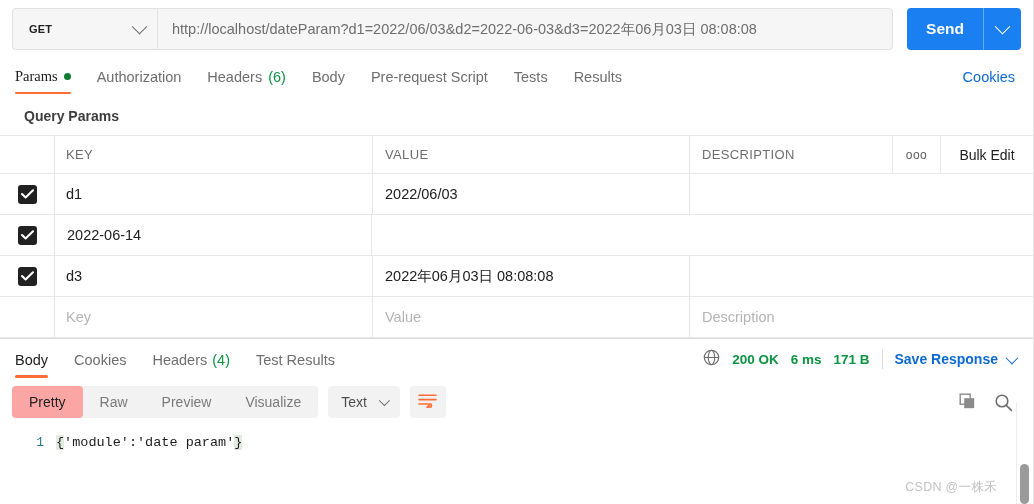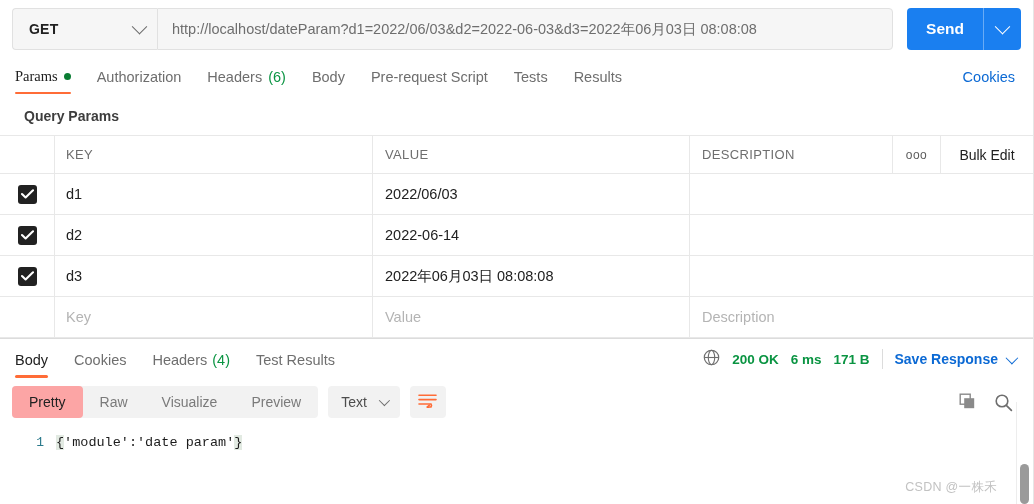--- a/index.html
+++ b/index.html
@@ -28,21 +28,21 @@
     display: flex; align-items: center; justify-content: space-between;
     width: 145px; height: 42px;
     background: #f6f6f6;
     border: 1px solid #e1e1e1;
     border-right: none;
     border-radius: 4px 0 0 4px;
     padding: 0 12px 0 16px;
     cursor: pointer;
   }
   .method-select .m-label {
-    font-size: 14px; font-weight: 700; color: #212121; letter-spacing: .2px;
+    font-size: 11px; font-weight: 700; color: #212121; letter-spacing: .2px;
   }
   .chev {
     display: inline-block; width: 11px; height: 11px;
     border-right: 1.6px solid #6b6b6b; border-bottom: 1.6px solid #6b6b6b;
     transform: rotate(45deg) translate(-2px,-2px);
   }
   .chev.white { border-color: #ffffff; }
   .url-input {
     flex: 1; height: 42px;
     background: #f6f6f6;
@@ -372,23 +372,20 @@
     </div>
 
     <div class="prow">
       <div class="c-check">
         <div class="cbox">
           <svg width="13" height="10" viewBox="0 0 13 10">
               <path d="M1 5 L4.6 8.5 L12 1.3" stroke="#ffffff" stroke-width="2.1" fill="none" stroke-linecap="round" stroke-linejoin="round"></path>
             </svg>
         </div>
       </div>
-      <div class="c-key">
-          <span class="cell-txt">d2</span>
-        </div>
       <div class="c-val">
           <span class="cell-txt">2022-06-14</span>
         </div>
       <div class="c-desc">
           <span class="cell-txt"></span>
         </div>
     </div>
 
     <div class="prow">
       <div class="c-check">
@@ -457,22 +454,22 @@
         <span>Save Response</span>
         <span class="chev-blue"></span>
       </span>
     </div>
   </div>
 
   <div class="fmt-bar">
     <div class="seg">
       <div class="seg-item active">Pretty</div>
       <div class="seg-item">Raw</div>
+      <div class="seg-item">Preview</div>
       <div class="seg-item">Visualize</div>
-      <div class="seg-item">Preview</div>
     </div>
     <div class="type-sel">
       <span>Text</span>
       <span class="chev-sm"></span>
     </div>
     <div class="wrap-btn">
       <span>
         <svg width="19" height="15" viewBox="0 0 19 15">
           <line x1="1" y1="2.2" x2="18" y2="2.2" stroke="#ff6c37" stroke-width="1.6" stroke-linecap="round"></line>
           <line x1="1" y1="6.6" x2="18" y2="6.6" stroke="#ff6c37" stroke-width="1.6" stroke-linecap="round"></line>

